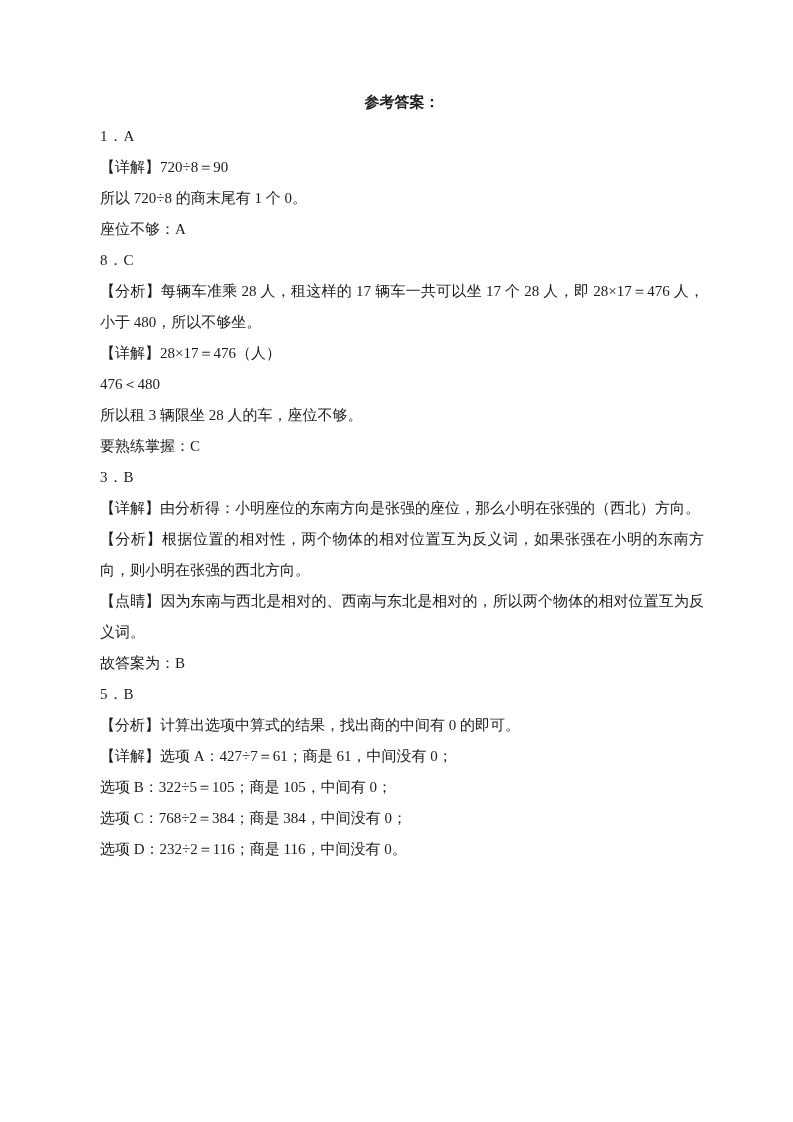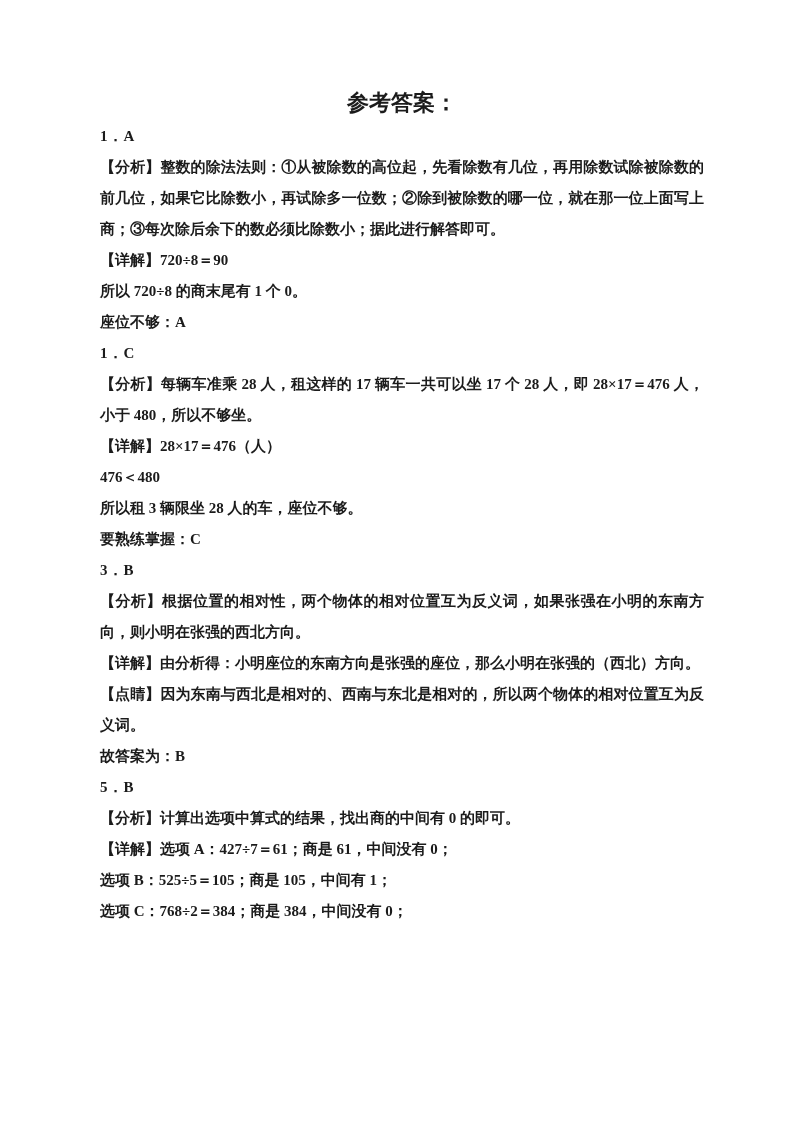--- a/index.html
+++ b/index.html
@@ -12,27 +12,27 @@
     font-family: "Liberation Serif", "DejaVu Serif", serif;
     color: #1b1b1b;
   }
   .sheet {
     position: absolute;
     left: 100px;
     top: 90px;
     width: 604px;
   }
   .doc-title {
-    font-size: 22px;
+    font-size: 15px;
     font-weight: 700;
     text-align: center;
     line-height: 25px;
     margin-bottom: 6px;
   }
-  .answer-block { margin: 0; font-weight: bold; }
+  .answer-block { margin: 0; }
   .sheet p {
     font-size: 15px;
     line-height: 31px;
     text-align: justify;
     text-justify: inter-character;
     word-break: break-all;
   }
   .sheet p.num {
     text-align: left;
     letter-spacing: 0.5px;
@@ -40,44 +40,44 @@
 </style>
 </head>
 <body>
 
 <main class="sheet">
 
   <h1 class="doc-title">参考答案：</h1>
 
   <section class="answer-block">
     <p class="num">1．A</p>
-    <p>【分析】整数的除法法则：①从被除数的高位起，先看除数有几位，再用除数试除被除数的前几位，如果它比除数小，再试除多一位数；②除到被除数的哪一位，就在那一位上面写上商；③每次除后余下的数必须比除数小；据此进行解答即可。</p>
     <p>【详解】720÷8＝90</p>
     <p>所以 720÷8 的商末尾有 1 个 0。</p>
     <p>座位不够：A</p>
   </section>
 
   <section class="answer-block">
-    <p class="num">1．C</p>
+    <p class="num">8．C</p>
     <p>【分析】每辆车准乘 28 人，租这样的 17 辆车一共可以坐 17 个 28 人，即 28×17＝476 人，小于 480，所以不够坐。</p>
     <p>【详解】28×17＝476（人）</p>
     <p>476＜480</p>
     <p>所以租 3 辆限坐 28 人的车，座位不够。</p>
     <p>要熟练掌握：C</p>
   </section>
 
   <section class="answer-block">
     <p class="num">3．B</p>
+    <p>【详解】由分析得：小明座位的东南方向是张强的座位，那么小明在张强的（西北）方向。</p>
     <p>【分析】根据位置的相对性，两个物体的相对位置互为反义词，如果张强在小明的东南方向，则小明在张强的西北方向。</p>
-    <p>【详解】由分析得：小明座位的东南方向是张强的座位，那么小明在张强的（西北）方向。</p>
     <p>【点睛】因为东南与西北是相对的、西南与东北是相对的，所以两个物体的相对位置互为反义词。</p>
     <p>故答案为：B</p>
   </section>
 
   <section class="answer-block">
     <p class="num">5．B</p>
     <p>【分析】计算出选项中算式的结果，找出商的中间有 0 的即可。</p>
     <p>【详解】选项 A：427÷7＝61；商是 61，中间没有 0；</p>
-    <p>选项 B：525÷5＝105；商是 105，中间有 1；</p>
+    <p>选项 B：322÷5＝105；商是 105，中间有 0；</p>
     <p>选项 C：768÷2＝384；商是 384，中间没有 0；</p>
+    <p>选项 D：232÷2＝116；商是 116，中间没有 0。</p>
   </section>
 
 </main>
 
 </body></html>

